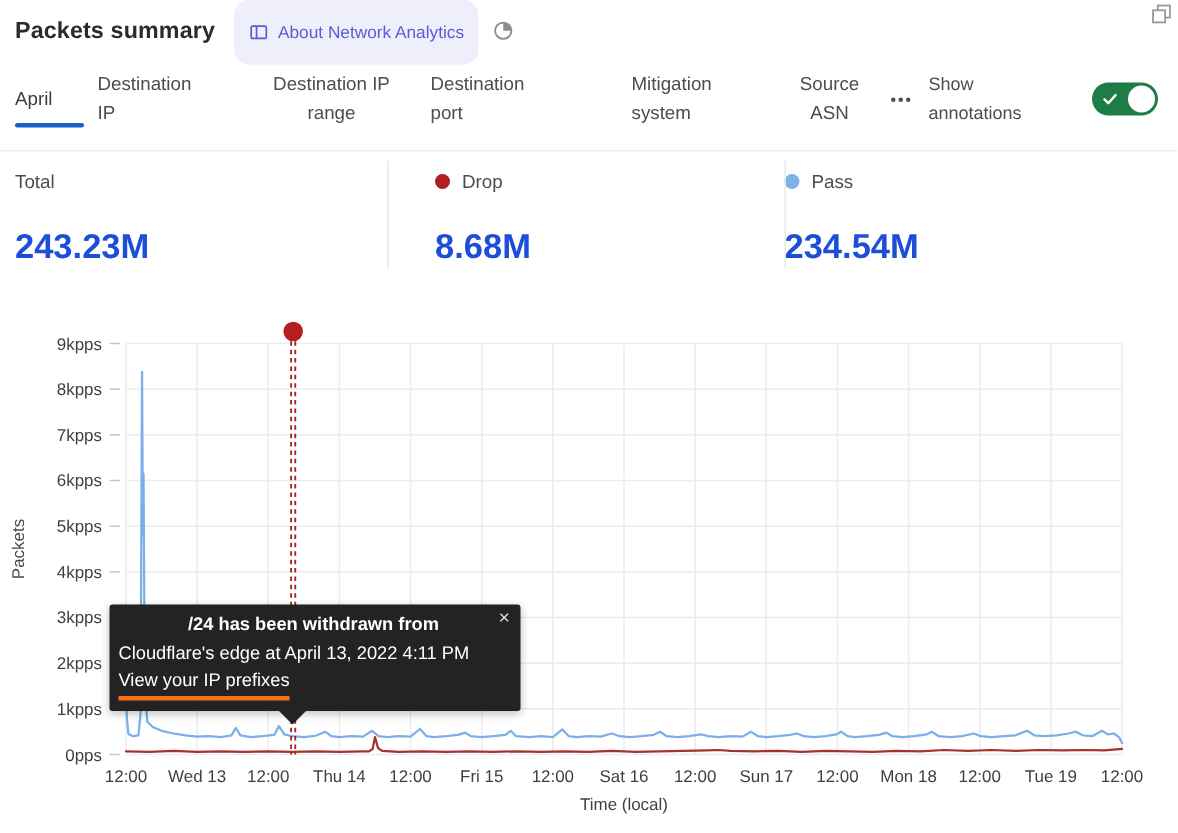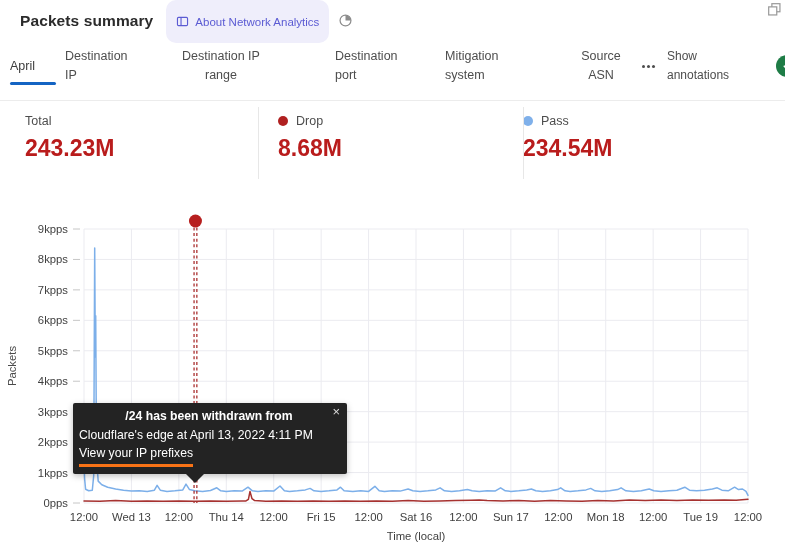--- a/index.html
+++ b/index.html
@@ -1,64 +1,64 @@
 <!DOCTYPE html>
 <html style="--accent-blue: #1464c3; --badge-purple: #5b5bd3; --badge-bg: #efeefb; --toggle-green: #1e7c46; --drop-red: #b02020; --pass-blue: #7fb0ea; --tooltip-bg: #232323; --grid: #ebebf0;"><head>
 <meta charset="utf-8">
 <style>
   html,body{margin:0;padding:0;width:785px;height:555px;overflow:hidden;background:#fff;
     font-family:"Liberation Sans",sans-serif;}
   .card{position:relative;width:785px;height:555px;background:#fff;}
 
   
-  .header{position:absolute;top:8px;left:20px;right:8px;height:26px;display:flex;align-items:center;}
+  .header{position:absolute;top:8px;left:10px;right:8px;height:26px;display:flex;align-items:center;}
   .title{font-size:15.5px;font-weight:700;color:#2b2b2b;letter-spacing:.1px;}
   .badge{margin-left:13px;display:inline-flex;align-items:flex-end;gap:6px;
     background:var(--badge-bg);color:var(--badge-purple);border-radius:10px;
     padding:15px 10px;font-size:11.5px;cursor:pointer;}
   .badge svg{display:block;}
   .icon-btn{margin-left:9px;width:16px;height:16px;cursor:pointer;display:inline-flex;}
   .popout{position:absolute;right:2px;top:2px;width:16px;height:16px;cursor:pointer;}
 
   
   .tabs{position:absolute;top:42px;left:10px;height:48px;display:flex;align-items:center;}
   .tab{font-size:12.5px;color:#4d4d4d;line-height:19px;cursor:pointer;box-sizing:border-box;}
   .tab .lbl{display:inline-block;}
   .tab:nth-child(1){width:55px;position:relative;}
   .tab:nth-child(2){width:90px;}.tab:nth-child(2) .lbl{max-width:72px;}
   .tab:nth-child(3){width:132px;text-align:center;}.tab:nth-child(3) .lbl{max-width:95px;}
-  .tab:nth-child(4){width:110px;margin-left:48px;}.tab:nth-child(4) .lbl{max-width:78px;}
-  .tab:nth-child(5){width:115px;}.tab:nth-child(5) .lbl{max-width:74px;}
+  .tab:nth-child(4){width:110px;}.tab:nth-child(4) .lbl{max-width:78px;}
+  .tab:nth-child(5){width:115px;}.tab:nth-child(5) .lbl{max-width:74px;margin-left:24px;}
   .tab:nth-child(6){width:82px;text-align:center;}.tab:nth-child(6) .lbl{max-width:52px;}
   .tab.active{color:#3d3d3d;}
   .tab.active::after{content:'';position:absolute;left:0;bottom:-9px;width:46px;height:3px;
     border-radius:2px;background:var(--accent-blue);}
   .more{width:25px;display:flex;align-items:center;cursor:pointer;}
   .dots{width:3px;height:3px;border-radius:50%;background:#4d4d4d;
     box-shadow:5px 0 0 #4d4d4d,10px 0 0 #4d4d4d;}
   .show-ann{width:109px;font-size:12px;color:#4d4d4d;line-height:19px;}
   .show-ann .lbl{display:inline-block;max-width:84px;}
   .toggle{position:relative;width:44px;height:22px;border-radius:11px;background:var(--toggle-green);
     cursor:pointer;flex:none;}
   .toggle .knob{position:absolute;top:2px;right:2px;width:18px;height:18px;border-radius:50%;background:#fff;}
   .toggle svg{position:absolute;left:6px;top:5px;}
 
   
   .stats{position:absolute;top:100px;left:0;width:785px;height:85px;border-top:1px solid #ececec;
     display:flex;box-sizing:border-box;}
   .stat{box-sizing:border-box;padding-top:13px;}
-  .stat:nth-child(1){width:258px;padding-left:25px;}
-  .stat:nth-child(2){width:265px;padding-left:20px;}
+  .stat:nth-child(1){width:258px;padding-left:10px;}
+  .stat:nth-child(2){width:265px;padding-left:32px;}
   .stat:nth-child(3){}
   .stat-sep{position:absolute;top:6px;width:1px;height:72px;background:#e7e7e7;}
   .stat-label{display:flex;align-items:center;gap:8px;font-size:12.5px;color:#4d4d4d;}
   .dot{width:10px;height:10px;border-radius:50%;flex:none;}
   .dot-drop{background:var(--drop-red);}
   .dot-pass{background:var(--pass-blue);}
-  .stat-value{margin-top:7px;font-size:23px;font-weight:700;color:#b91c1c;}
+  .stat-value{margin-top:23px;font-size:23px;font-weight:700;color:#1d4ed8;}
 
   
   #chart-svg{position:absolute;top:195px;left:0;}
 
   
   .anno-tooltip{position:absolute;left:73px;top:403px;width:274px;box-sizing:border-box;
     background:var(--tooltip-bg);color:#fff;font-size:12.2px;line-height:18.5px;
     padding:4px 8px 7px 6px;border-radius:2px;z-index:5;box-shadow:0 2px 6px rgba(0,0,0,.25);}
   .anno-line1{text-align:center;font-weight:bold;}
   .anno-link{display:inline-block;border-bottom:3px solid #f97316;padding-bottom:1px;cursor:pointer;}

